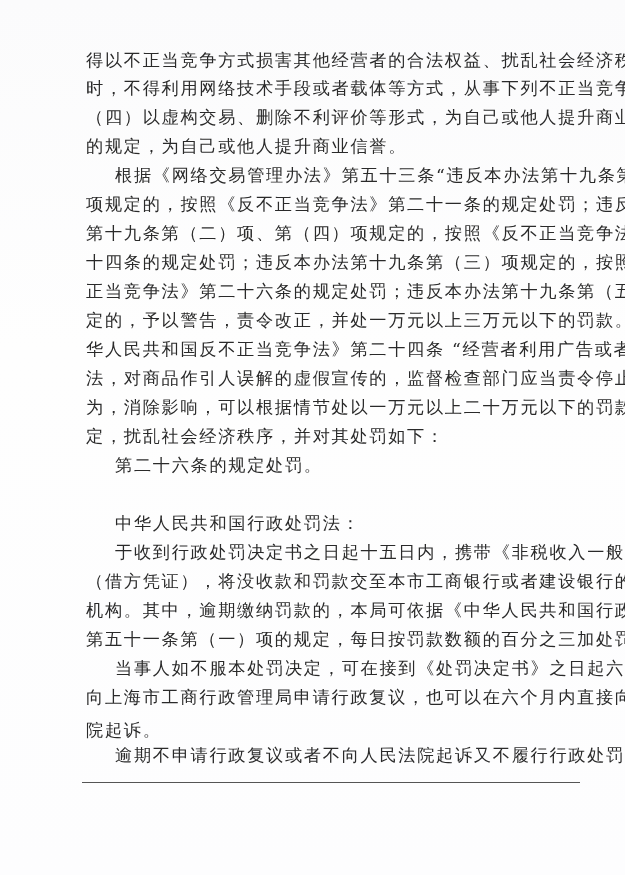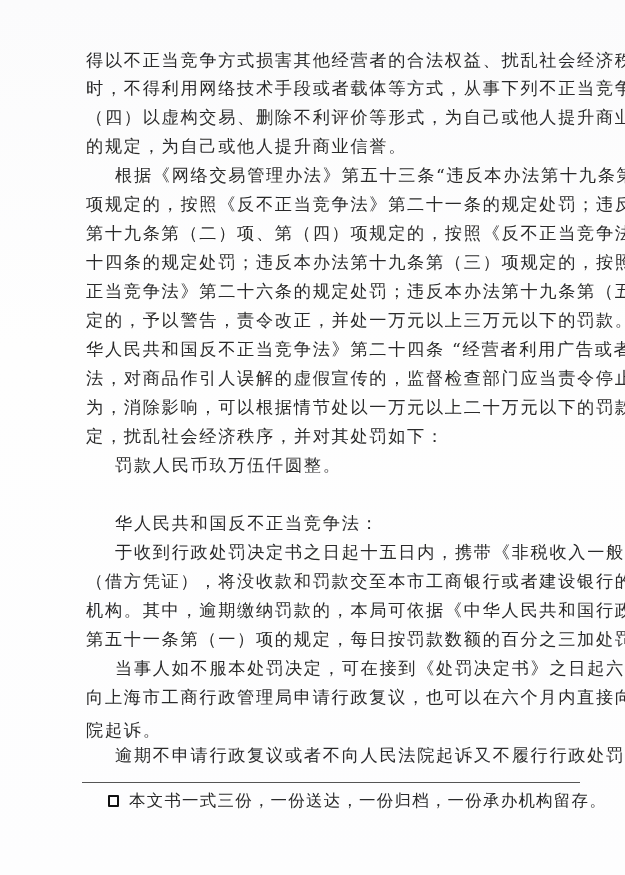--- a/index.html
+++ b/index.html
@@ -89,42 +89,38 @@
     <div class="line" style="top:248px">十四条的规定处罚；违反本办法第十九条第（三）项规定的，按照《反不</div>
     <div class="line" style="top:277px">正当竞争法》第二十六条的规定处罚；违反本办法第十九条第（五）项规</div>
     <div class="line" style="top:306px">定的，予以警告，责令改正，并处一万元以上三万元以下的罚款。”及《中</div>
     <div class="line" style="top:335px">华人民共和国反不正当竞争法》第二十四条 “经营者利用广告或者其他方</div>
     <div class="line" style="top:364px">法，对商品作引人误解的虚假宣传的，监督检查部门应当责令停止违法行</div>
     <div class="line" style="top:393px">为，消除影响，可以根据情节处以一万元以上二十万元以下的罚款”的规</div>
     <div class="line last" style="top:422px">定，扰乱社会经济秩序，并对其处罚如下：</div>
   </div>
 
   <div class="line indent last" style="top:423px; top:423px;"></div>
-  <div class="line indent last" style="top:451px">罚款人民币玖万伍仟圆整。</div>
+  <div class="line indent last" style="top:451px">第二十六条的规定处罚。</div>
 
   <div>
-    <div class="line indent last" style="top:509px">华人民共和国反不正当竞争法：</div>
+    <div class="line indent last" style="top:509px">中华人民共和国行政处罚法：</div>
 
     <div>
       <div class="line indent" style="top:538px">于收到行政处罚决定书之日起十五日内，携带《非税收入一般缴款书》</div>
       <div class="line" style="top:567px">（借方凭证），将没收款和罚款交至本市工商银行或者建设银行的具体代收</div>
       <div class="line" style="top:596px">机构。其中，逾期缴纳罚款的，本局可依据《中华人民共和国行政处罚法》</div>
       <div class="line last" style="top:625px">第五十一条第（一）项的规定，每日按罚款数额的百分之三加处罚款。</div>
     </div>
 
     <div>
       <div class="line indent" style="top:654px">当事人如不服本处罚决定，可在接到《处罚决定书》之日起六十日内，</div>
       <div class="line" style="top:683px">向上海市工商行政管理局申请行政复议，也可以在六个月内直接向人民法</div>
       <div class="line last" style="top:716px">院起诉。</div>
     </div>
 
     <div>
       <div class="line indent" style="top:741px">逾期不申请行政复议或者不向人民法院起诉又不履行行政处罚决定</div>
     </div>
   </div>
 
   <div class="rule"></div>
-  <div class="footnote">
-    <span class="box-icon"></span>
-    <span>本文书一式三份，一份送达，一份归档，一份承办机构留存。</span>
-  </div>
 
 </div>
 
 </body></html>

